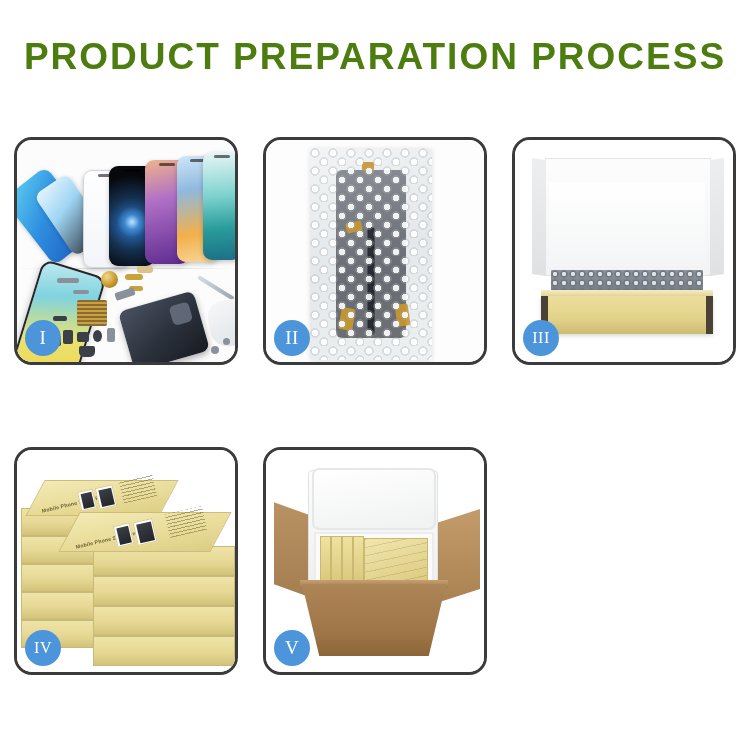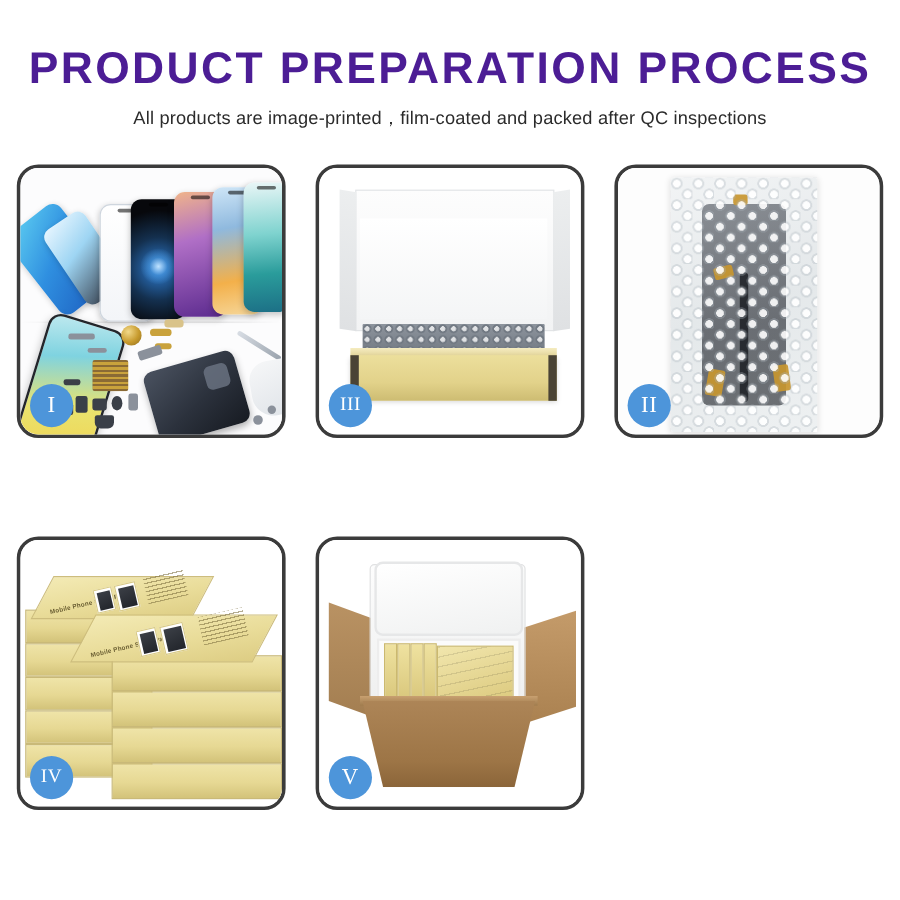--- a/index.html
+++ b/index.html
@@ -17,21 +17,21 @@
 
   .page { position: relative; width: 750px; height: 750px; background: #fff; }
 
   
   .header { padding-top: 38px; text-align: center; }
   .title {
     font-family: "Liberation Sans", sans-serif;
     font-size: 37px;
     font-weight: 700;
     letter-spacing: 2.0px;
-    color: #4c1d95;
+    color: #4d7c0f;
     line-height: 1.05;
     white-space: nowrap;
   }
   .subtitle {
     margin-top: 11px;
     font-family: "Liberation Sans", sans-serif;
     font-size: 15.2px;
     font-weight: 400;
     letter-spacing: 0.15px;
     color: #2b2b2b;
@@ -359,21 +359,20 @@
     background:rgba(140,112,72,.5);
   }
 </style>
 </head>
 <body>
 
 <div class="page">
 
   <div class="header">
     <div class="title">PRODUCT PREPARATION PROCESS</div>
-    <div class="subtitle">All products are image-printed，film-coated and packed after QC inspections</div>
   </div>
 
   <div class="grid">
 
     <div class="panel">
       <div class="panel-stage">
         <div class="p1-bg"></div>
         <div class="p1-shelf"></div>
 
         <div class="scr scr-a"></div>
@@ -416,43 +415,43 @@
         <div class="part grey" style="left:98px;top:150px;width:20px;height:8px;transform:rotate(-18deg);"></div>
         <div class="part" style="left:62px;top:206px;width:16px;height:11px;border-radius:2px 2px 5px 5px;"></div>
         <div class="part grey" style="left:194px;top:206px;width:8px;height:8px;border-radius:50%;"></div>
         <div class="part grey" style="left:206px;top:198px;width:7px;height:7px;border-radius:50%;"></div>
       </div>
       <div class="badge">I</div>
     </div>
 
     <div class="panel">
       <div class="panel-stage">
-        <div class="p3-bg"></div>
-        <div class="p3-lid"></div>
-        <div class="p3-foam"></div>
-        <div class="p3-bubble"></div>
-        <div class="p3-boxrim"></div>
-        <div class="p3-boxfront"></div>
-      </div>
-      <div class="badge wide">III</div>
-    </div>
-
-    <div class="panel">
-      <div class="panel-stage">
         <div class="p2-bg"></div>
         <div class="bubblebag">
           <div class="flexpart"></div>
           <div class="tape" style="left:52px;top:14px;width:12px;height:9px;"></div>
           <div class="tape" style="left:36px;top:74px;width:16px;height:10px;transform:rotate(-14deg);"></div>
           <div class="tape" style="left:30px;top:160px;width:14px;height:22px;transform:rotate(10deg);"></div>
           <div class="tape" style="left:86px;top:156px;width:13px;height:22px;transform:rotate(-8deg);"></div>
           <div class="bubbles"></div>
         </div>
       </div>
       <div class="badge">II</div>
+    </div>
+
+    <div class="panel">
+      <div class="panel-stage">
+        <div class="p3-bg"></div>
+        <div class="p3-lid"></div>
+        <div class="p3-foam"></div>
+        <div class="p3-bubble"></div>
+        <div class="p3-boxrim"></div>
+        <div class="p3-boxfront"></div>
+      </div>
+      <div class="badge wide">III</div>
     </div>
 
     <div class="panel">
       <div class="panel-stage">
         <div class="p4-bg"></div>
         <div class="stackwrap">
 
           <div class="sbox colA" style="top:44px;height:26px;"></div>
           <div class="sbox colA" style="top:72px;height:26px;"></div>
           <div class="sbox colA" style="top:100px;height:26px;"></div>

